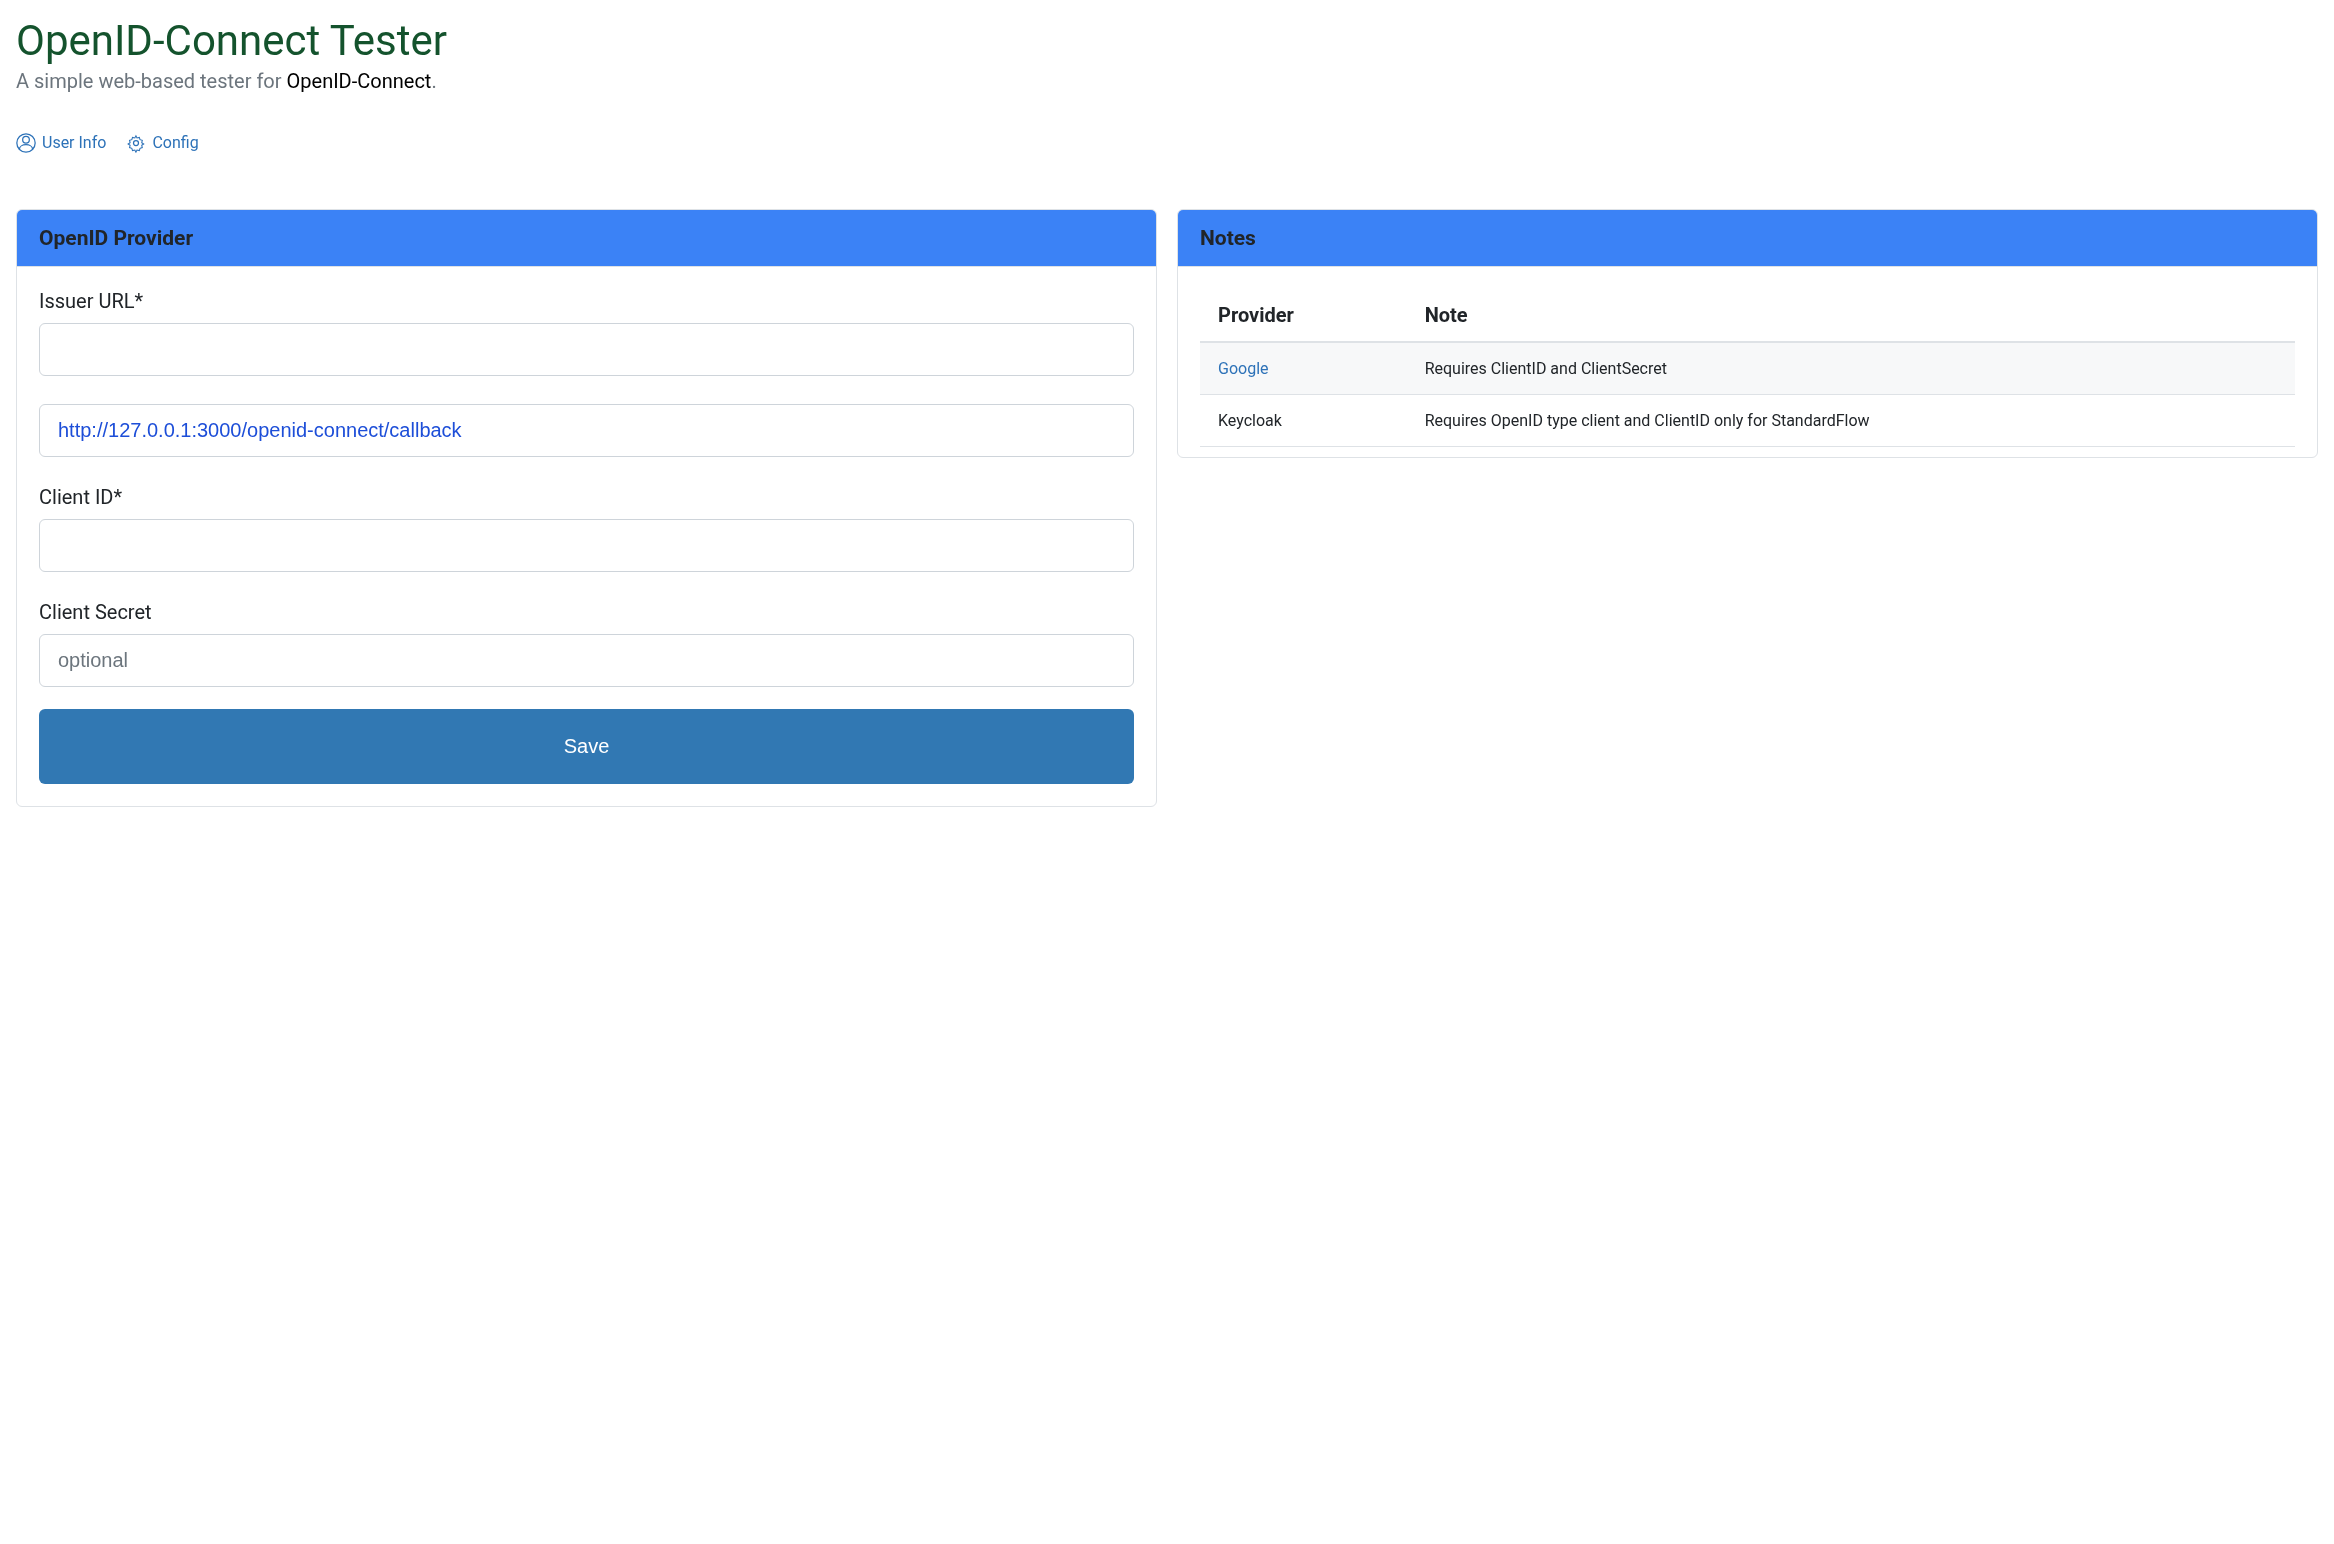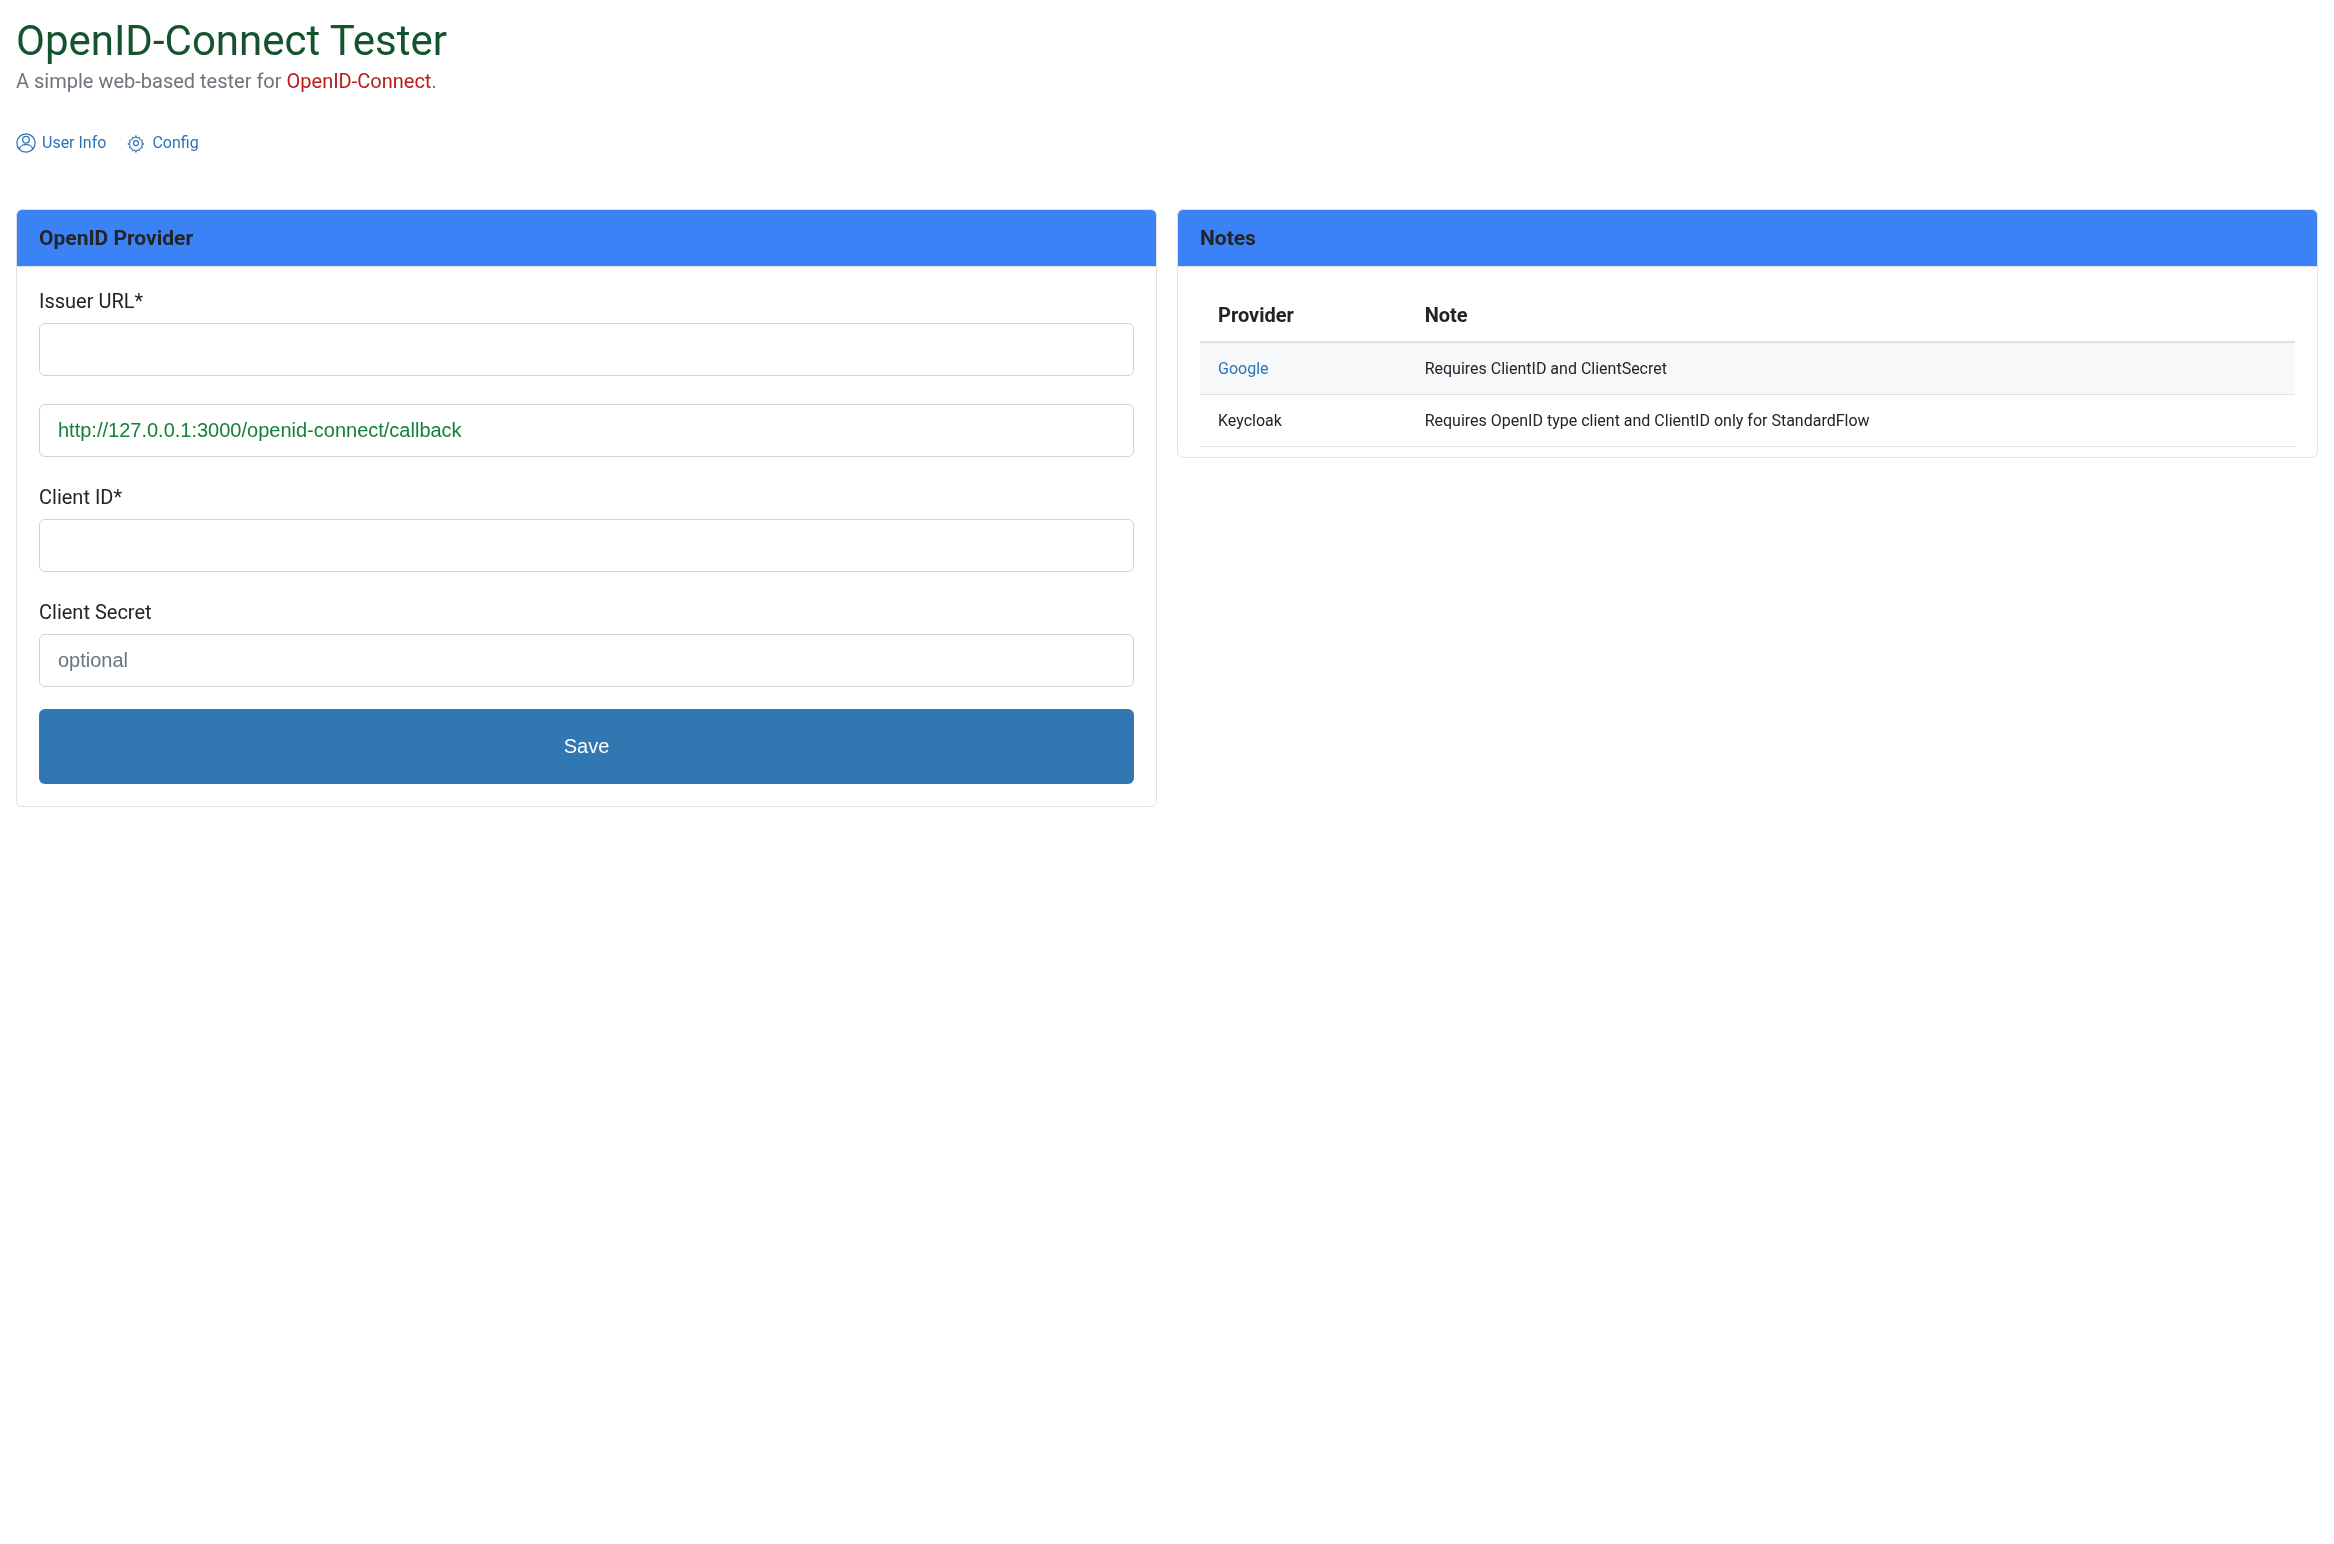--- a/index.html
+++ b/index.html
@@ -18,21 +18,21 @@
       font-weight: 400;
       color: #14532d;
       margin-bottom: 4px;
     }
     .page-subtitle {
       font-size: 20px;
       color: #6c757d;
       margin-bottom: 40px;
     }
     .page-subtitle a {
-      color: #b91c1c;
+      color: #000000;
       text-decoration: none;
     }
     .nav-links {
       display: flex;
       gap: 20px;
       margin-bottom: 32px;
       align-items: center;
     }
     .nav-link {
       display: inline-flex;
@@ -87,21 +87,21 @@
       color: #212529;
       margin-bottom: 10px;
     }
     .form-input {
       width: 100%;
       padding: 14px 18px;
       font-size: 20px;
       border: 1px solid #ced4da;
       border-radius: 6px;
       background: #ffffff;
-      color: #15803d;
+      color: #1d4ed8;
     }
     .form-input::placeholder {
       color: #6c757d;
     }
     .btn-primary {
       width: 100%;
       padding: 26px;
       font-size: 20px;
       background: #3178b3;
       color: #ffffff;

